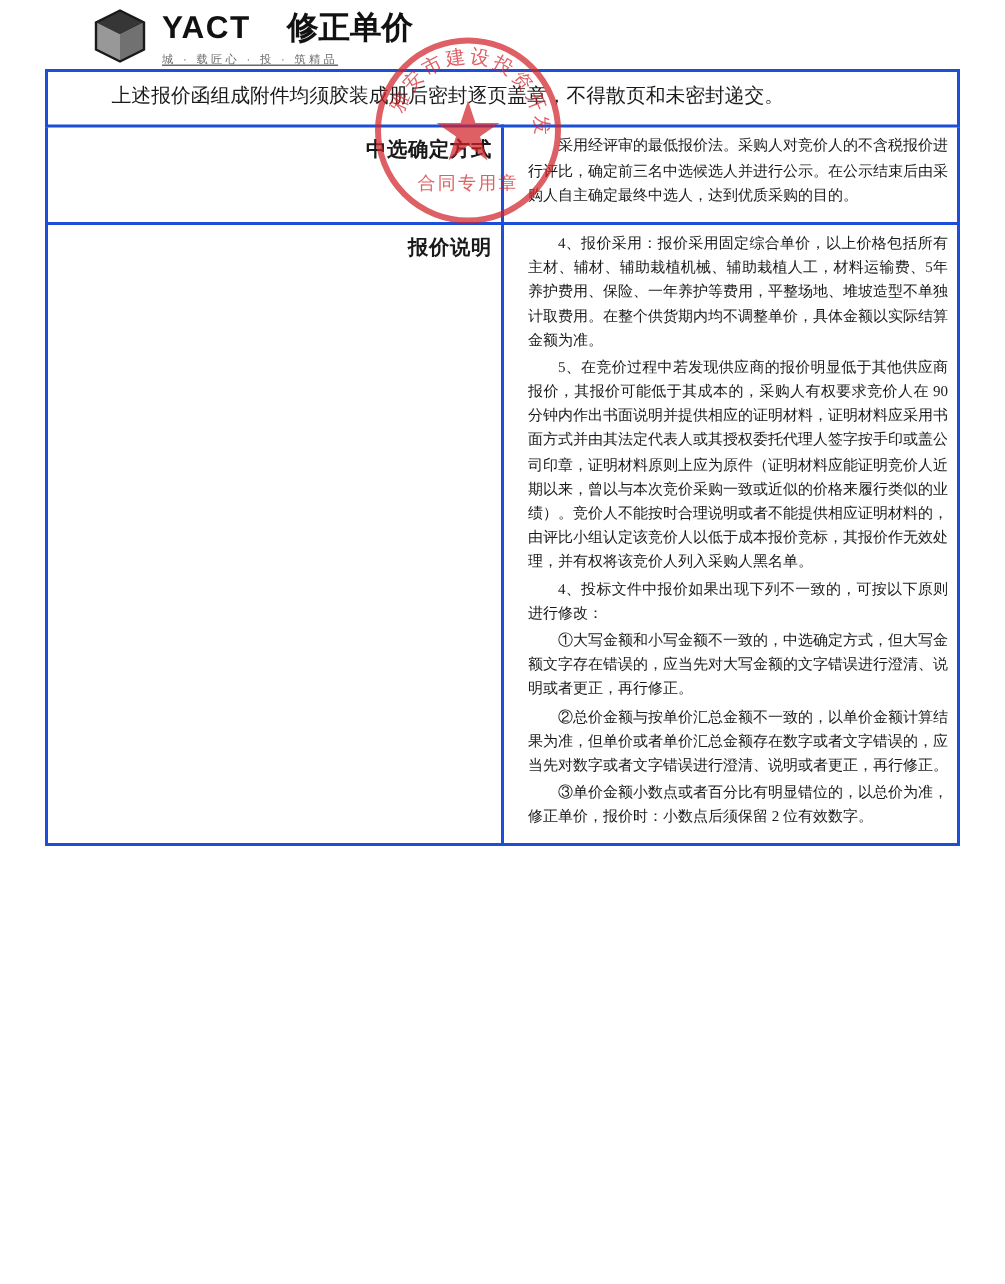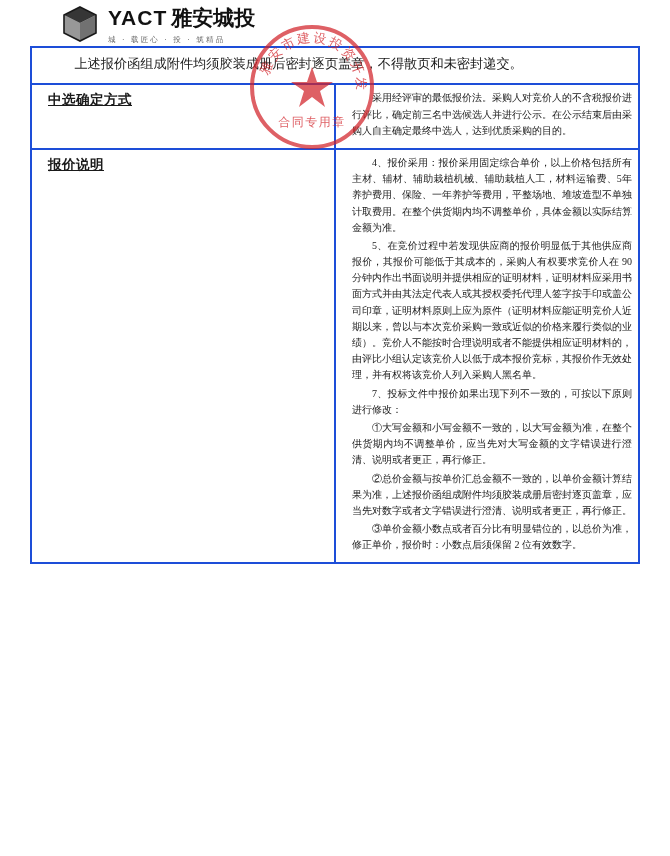--- a/index.html
+++ b/index.html
@@ -31,20 +31,21 @@
     flex: none;
   }
   .brand-block {
     display: flex;
     flex-direction: column;
     justify-content: center;
   }
   .brand-line1 {
     display: flex;
     align-items: baseline;
+    gap: 20px;
   }
   .brand-latin {
     font-family: "Liberation Sans", sans-serif;
     font-weight: bold;
     font-size: 21px;
     letter-spacing: 1px;
     color: #111;
   }
   .brand-cn {
     font-family: "Liberation Sans", sans-serif;
@@ -52,44 +53,44 @@
     font-size: 21px;
     margin-left: 4px;
     color: #111;
   }
   .brand-sub {
     font-family: "Liberation Sans", sans-serif;
     font-size: 7.5px;
     letter-spacing: 2.2px;
     color: #6b6b6b;
     margin-top: 3px;
+    text-decoration: underline;
   }
 
   
   table.doc {
     border-collapse: collapse;
     width: 610px;
     margin: 0 auto;
     table-layout: fixed;
   }
   table.doc td {
     border: 2px solid #1d4ed8;
     vertical-align: top;
     padding: 5px 6px 7px 16px;
   }
   td.label {
     width: 74px;
-    text-align: left;
+    text-align: right;
     vertical-align: middle;
     font-size: 13.5px;
     font-weight: bold;
     letter-spacing: 0.5px;
     line-height: 1.5;
     padding: 5px 2px;
-    text-decoration: underline;
   }
   td.body {
     font-size: 10px;
     line-height: 1.62;
   }
   td.full {
     font-size: 13.2px;
     line-height: 1.62;
     padding: 6px 10px 6px 10px;
   }
@@ -122,21 +123,21 @@
     <svg viewBox="0 0 40 40" width="40" height="40" aria-hidden="true">
       <polygon points="20,3 36,11 36,29 20,37 4,29 4,11" fill="none" stroke="#1a1a1a" stroke-width="1.6"></polygon>
       <polygon points="20,3 36,11 20,19 4,11" fill="#1a1a1a" opacity="0.88"></polygon>
       <polygon points="4,11 20,19 20,37 4,29" fill="#1a1a1a" opacity="0.45"></polygon>
       <polygon points="36,11 36,29 20,37 20,19" fill="#1a1a1a" opacity="0.62"></polygon>
     </svg>
   </span>
   <div class="brand-block">
     <div class="brand-line1">
       <span class="brand-latin">YACT</span>
-      <span class="brand-cn">雅安城投</span>
+      <span class="brand-cn">修正单价</span>
     </div>
     <div class="brand-sub">城 · 载匠心 · 投 · 筑精品</div>
   </div>
 </div>
 
 <div class="seal">
   <svg viewBox="0 0 130 130" width="130" height="130" aria-hidden="true">
     <circle cx="65" cy="65" r="60" fill="none" stroke="#d2232a" stroke-width="4"></circle>
     <path id="sealArcTop" d="M 20,65 A 45,45 0 0 1 110,65" fill="none"></path>
     <text font-family="'Liberation Sans', sans-serif" font-size="13" fill="#d2232a" letter-spacing="2">
@@ -160,22 +161,22 @@
       <td class="body">
         <p class="para indent">采用经评审的最低报价法。采购人对竞价人的不含税报价进行评比，确定前三名中选候选人并进行公示。在公示结束后由采购人自主确定最终中选人，达到优质采购的目的。</p>
       </td>
     </tr>
 
     <tr>
       <td class="label">报价说明</td>
       <td class="body">
         <p class="para indent">4、报价采用：报价采用固定综合单价，以上价格包括所有主材、辅材、辅助栽植机械、辅助栽植人工，材料运输费、5年养护费用、保险、一年养护等费用，平整场地、堆坡造型不单独计取费用。在整个供货期内均不调整单价，具体金额以实际结算金额为准。</p>
         <p class="para indent">5、在竞价过程中若发现供应商的报价明显低于其他供应商报价，其报价可能低于其成本的，采购人有权要求竞价人在 90 分钟内作出书面说明并提供相应的证明材料，证明材料应采用书面方式并由其法定代表人或其授权委托代理人签字按手印或盖公司印章，证明材料原则上应为原件（证明材料应能证明竞价人近期以来，曾以与本次竞价采购一致或近似的价格来履行类似的业绩）。竞价人不能按时合理说明或者不能提供相应证明材料的，由评比小组认定该竞价人以低于成本报价竞标，其报价作无效处理，并有权将该竞价人列入采购人黑名单。</p>
-        <p class="para indent">7、投标文件中报价如果出现下列不一致的，可按以下原则进行修改：</p>
-        <p class="para indent">①大写金额和小写金额不一致的，以大写金额为准，在整个供货期内均不调整单价，应当先对大写金额的文字错误进行澄清、说明或者更正，再行修正。</p>
-        <p class="para indent">②总价金额与按单价汇总金额不一致的，以单价金额计算结果为准，上述报价函组成附件均须胶装成册后密封逐页盖章，应当先对数字或者文字错误进行澄清、说明或者更正，再行修正。</p>
+        <p class="para indent">4、投标文件中报价如果出现下列不一致的，可按以下原则进行修改：</p>
+        <p class="para indent">①大写金额和小写金额不一致的，中选确定方式，但大写金额文字存在错误的，应当先对大写金额的文字错误进行澄清、说明或者更正，再行修正。</p>
+        <p class="para indent">②总价金额与按单价汇总金额不一致的，以单价金额计算结果为准，但单价或者单价汇总金额存在数字或者文字错误的，应当先对数字或者文字错误进行澄清、说明或者更正，再行修正。</p>
         <p class="para indent">③单价金额小数点或者百分比有明显错位的，以总价为准，修正单价，报价时：小数点后须保留 2 位有效数字。</p>
 
       </td>
     </tr>
 
   </tbody>
 </table>
 
 </body></html>

